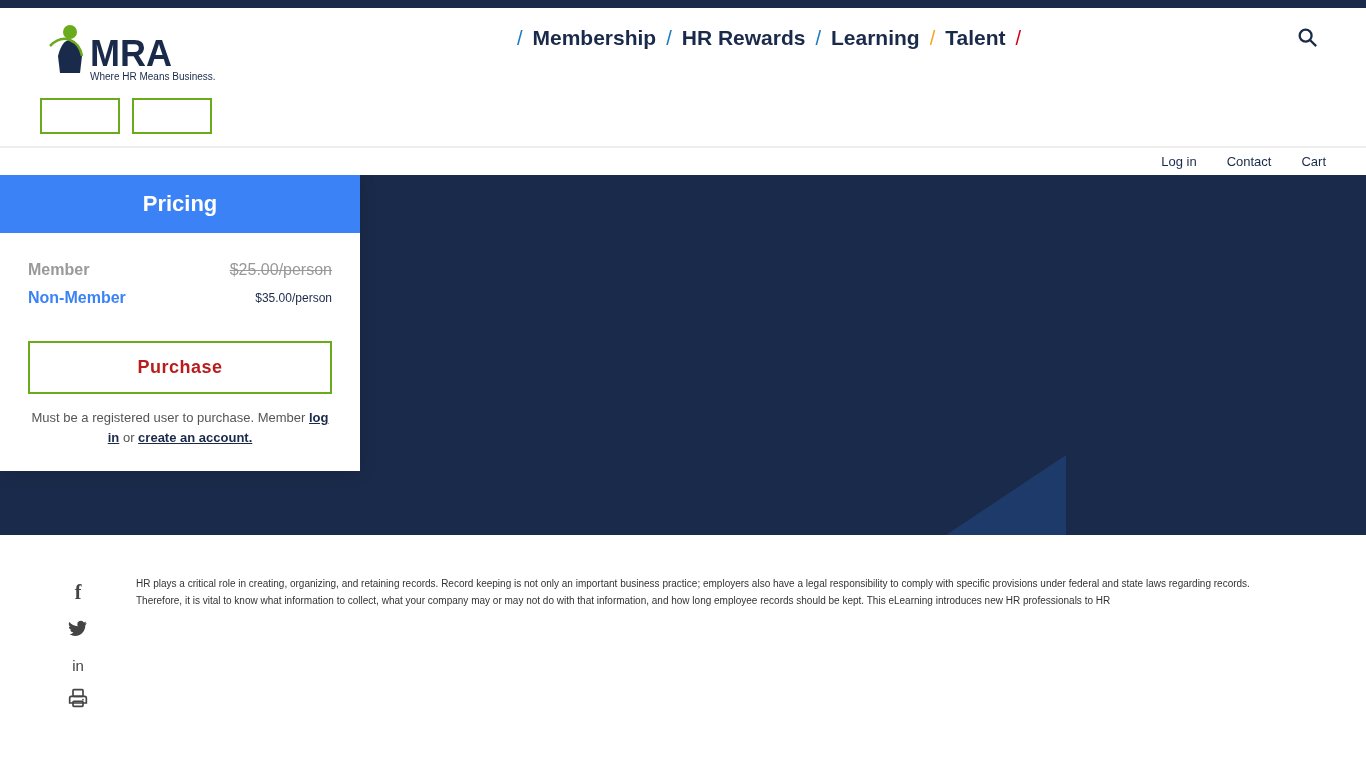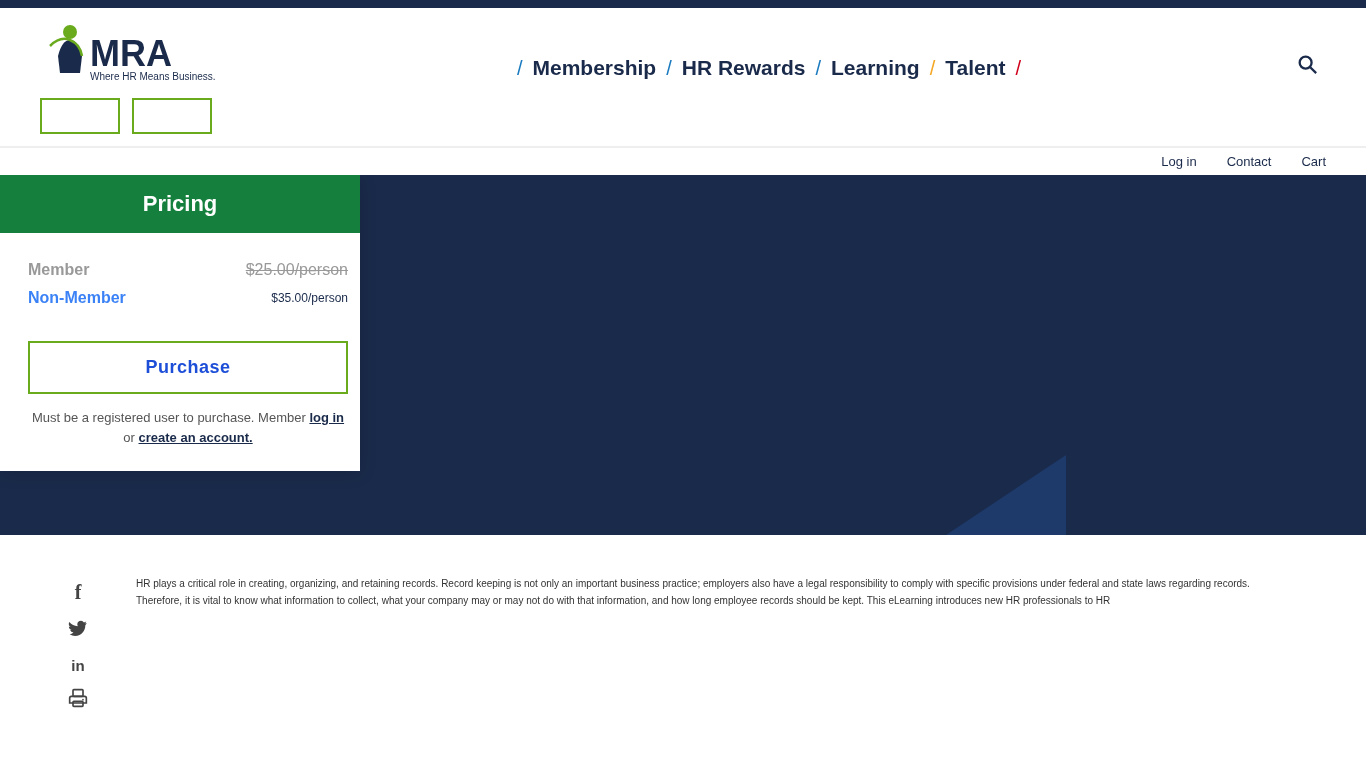--- a/index.html
+++ b/index.html
@@ -13,21 +13,21 @@
     }
 
     
     .header {
       background: #fff;
       border-bottom: 1px solid #eee;
       padding: 0 40px;
     }
     .header-top {
       display: flex;
-      align-items: flex-end;
+      align-items: flex-start;
       justify-content: space-between;
       padding: 10px 0 0 0;
     }
     .logo-area {
       display: flex;
       align-items: center;
     }
     .logo-box {
       width: 210px;
       height: 70px;
@@ -140,29 +140,29 @@
       width: 360px;
       min-width: 360px;
       background: #fff;
       margin-top: 0;
       align-self: flex-start;
       box-shadow: 0 2px 16px rgba(0,0,0,0.15);
       position: relative;
       z-index: 2;
     }
     .pricing-header {
-      background: #15803d;
+      background: #3b82f6;
       color: #fff;
       text-align: center;
       font-size: 22px;
       font-weight: 700;
       padding: 16px 0;
     }
     .pricing-body {
-      padding: 28px 12px 24px 28px;
+      padding: 28px 28px 24px 28px;
     }
     .pricing-row {
       display: flex;
       align-items: center;
       justify-content: space-between;
       margin-bottom: 10px;
     }
     .pricing-label {
       font-size: 16px;
       font-weight: 700;
@@ -181,21 +181,21 @@
       color: #1a2a4a;
       text-decoration: none;
       margin-left: 48px;
     }
     .purchase-btn {
       display: block;
       width: 100%;
       padding: 14px;
       border: 2px solid #6aab1e;
       background: #fff;
-      color: #1d4ed8;
+      color: #b91c1c;
       font-size: 18px;
       font-weight: 700;
       cursor: pointer;
       text-align: center;
       margin: 34px 0 14px 0;
       letter-spacing: 0.5px;
     }
     .pricing-note {
       font-size: 13px;
       color: #555;
@@ -329,21 +329,21 @@
 </section>
 
 <section class="content-section">
   <div class="social-sidebar">
     <span class="social-icon" style="font-family:serif;font-weight:bold;font-size:20px;">f</span>
     <span class="social-icon">
       <svg width="20" height="20" viewBox="0 0 24 24" fill="#444">
           <path d="M22.46 6c-.77.35-1.6.58-2.46.69a4.28 4.28 0 001.88-2.37 8.59 8.59 0 01-2.72 1.04A4.27 4.27 0 0011.5 9.03c0 .34.04.67.1.98C7.73 9.84 4.1 7.88 1.67 4.92a4.27 4.27 0 001.32 5.7 4.24 4.24 0 01-1.94-.53v.05a4.28 4.28 0 003.43 4.19 4.3 4.3 0 01-1.93.07 4.28 4.28 0 003.99 2.97A8.57 8.57 0 012 19.54a12.1 12.1 0 006.56 1.92c7.88 0 12.19-6.53 12.19-12.19l-.01-.56A8.7 8.7 0 0022.46 6z"></path>
         </svg>
     </span>
-    <span class="social-icon" style="font-family:Arial;font-weight:bold;font-size:15px;color:#444;">in</span>
+    <span class="social-icon" style="font-family:Arial;font-weight:normal;font-size:15px;color:#444;">in</span>
     <span class="social-icon">
       <svg width="20" height="20" viewBox="0 0 24 24" fill="none" stroke="#444" stroke-width="2">
           <rect x="6" y="2" width="12" height="8" rx="1"></rect>
           <path d="M4 10h16a2 2 0 012 2v6H2v-6a2 2 0 012-2z"></path>
           <rect x="6" y="16" width="12" height="6" rx="1"></rect>
           <circle cx="18" cy="14" r="1" fill="#444" stroke="none"></circle>
         </svg>
     </span>
   </div>
   <div class="content-text">HR plays a critical role in creating, organizing, and retaining records. Record keeping is not only an important business practice; employers also have a legal responsibility to comply with specific provisions under federal and state laws regarding records. Therefore, it is vital to know what information to collect, what your company may or may not do with that information, and how long employee records should be kept. This eLearning introduces new HR professionals to HR</div>

